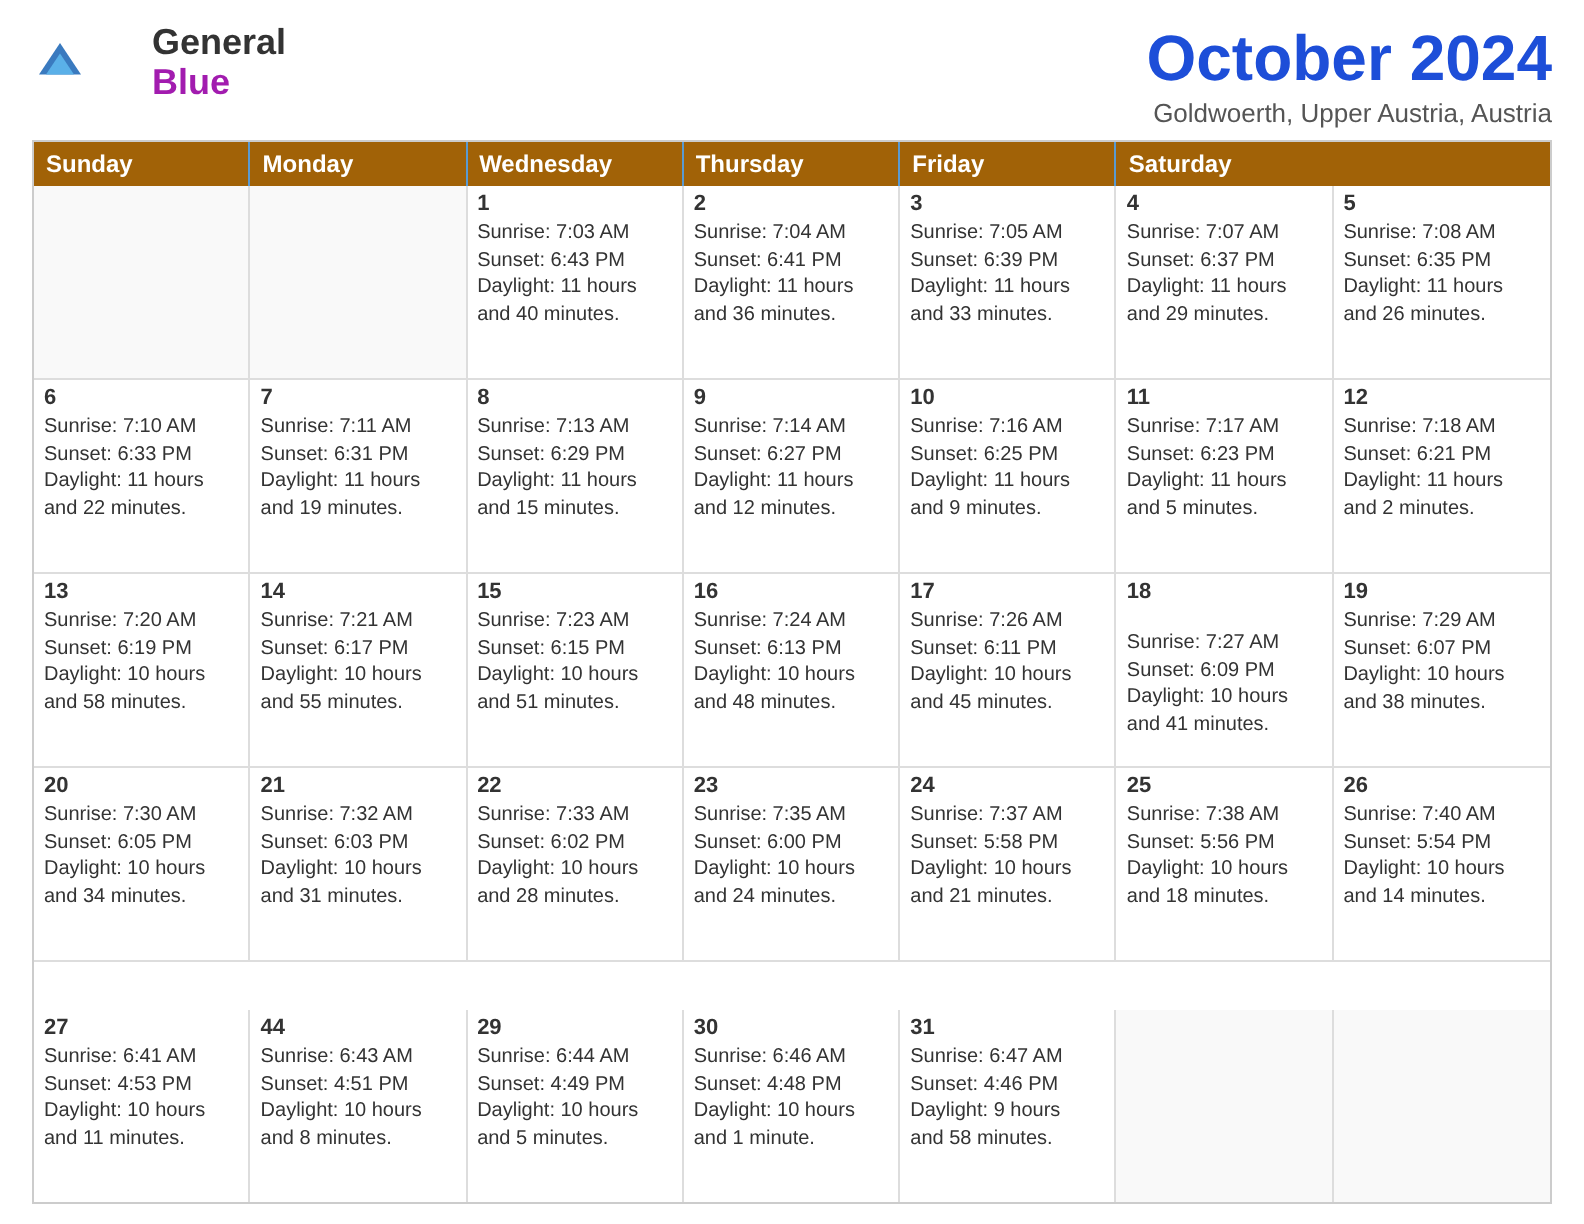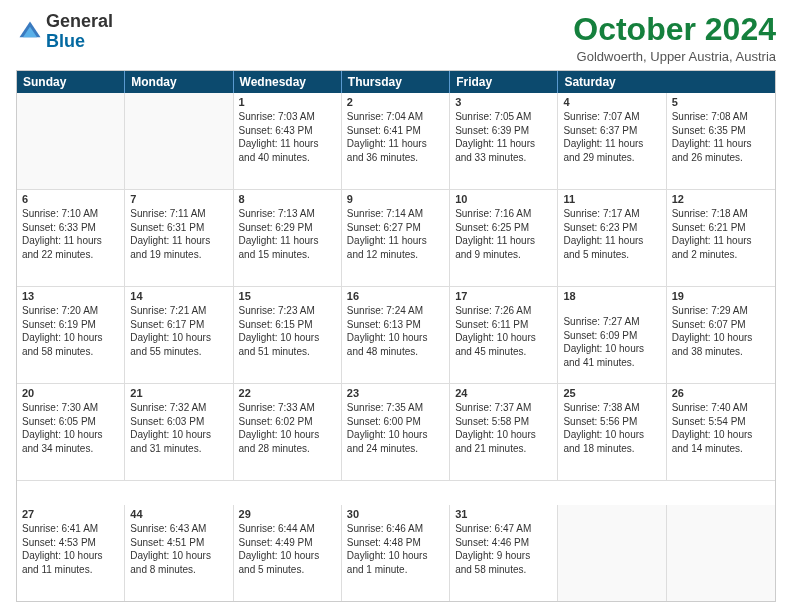--- a/index.html
+++ b/index.html
@@ -19,58 +19,59 @@
     }
     .header {
       display: flex;
       justify-content: space-between;
       align-items: flex-start;
       margin-bottom: 6px;
     }
     .logo-area {
       display: flex;
       align-items: center;
+      gap: 30px;
     }
     .logo-text {
       font-size: 18px;
       font-weight: bold;
       line-height: 1.1;
     }
     .logo-general { color: #333; }
-    .logo-blue { color: #0369a1; }
+    .logo-blue { color: #a21caf; }
     .logo-icon {
       width: 28px;
       height: 28px;
       margin-right: 2px;
       flex-shrink: 0;
     }
     .title-area {
       text-align: right;
     }
     .month-title {
       font-size: 32px;
       font-weight: bold;
-      color: #15803d;
+      color: #1d4ed8;
       line-height: 1.1;
     }
     .location-title {
       font-size: 13px;
       color: #555;
       margin-top: 2px;
     }
     .calendar {
       flex: 1;
       display: flex;
       flex-direction: column;
       border: 1px solid #ccc;
     }
     .cal-header {
       display: grid;
       grid-template-columns: repeat(7, 1fr);
-      background: #0c4a6e;
+      background: #a16207;
     }
     .cal-header-cell {
       color: #fff;
       font-size: 12px;
       font-weight: bold;
       padding: 4px 6px;
       text-align: left;
       border-right: 1px solid #5a9ad0;
     }
     .cal-header-cell:last-child { border-right: none; }

